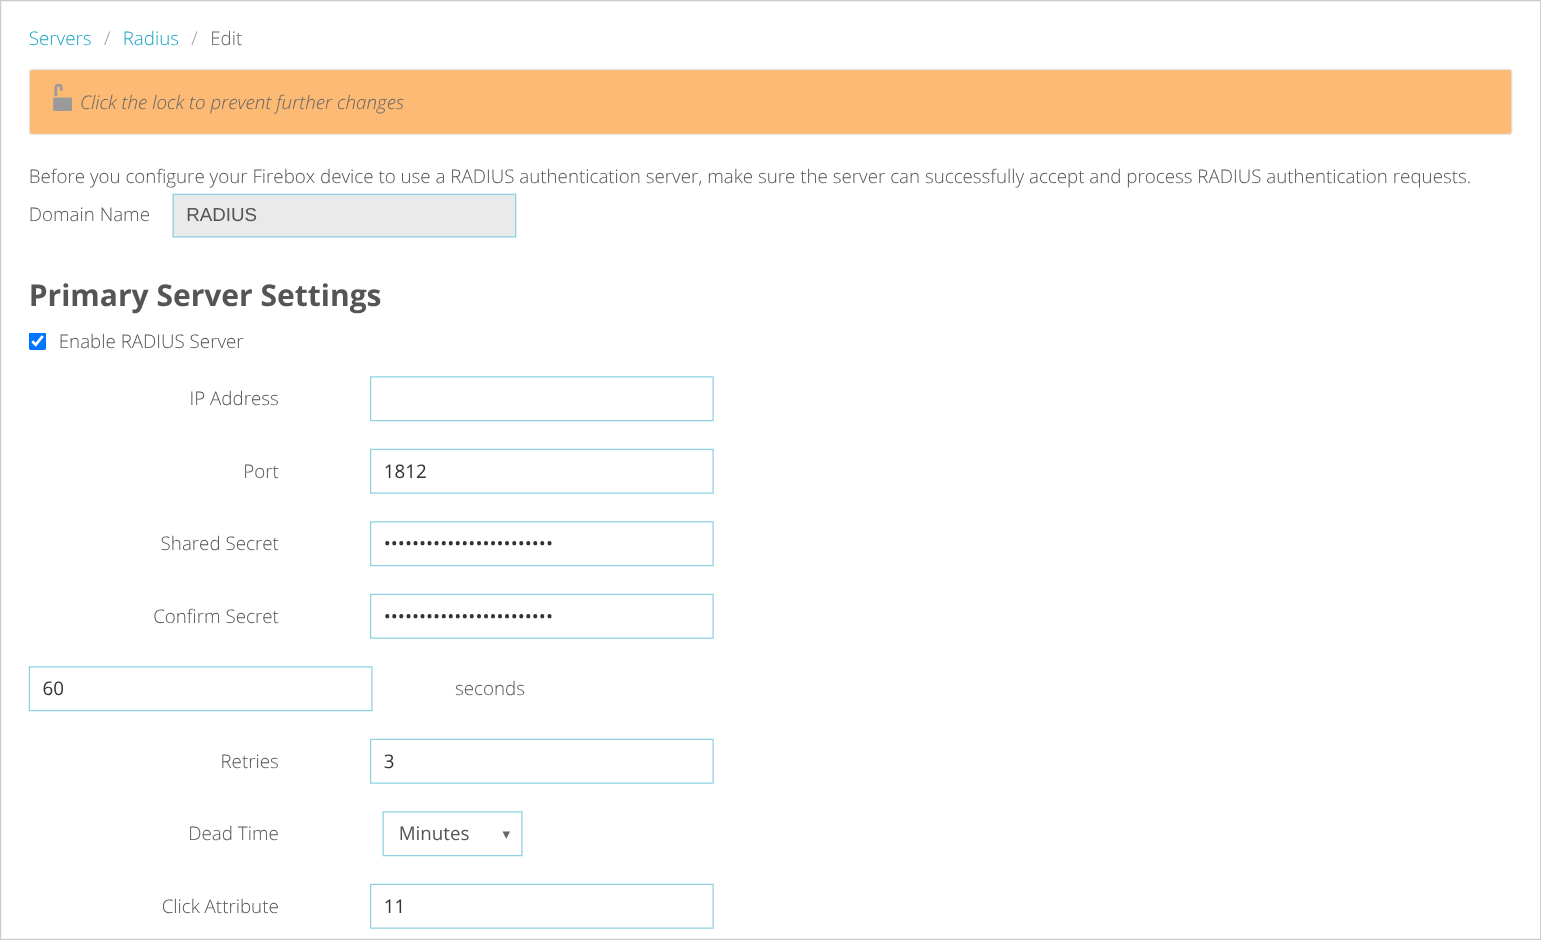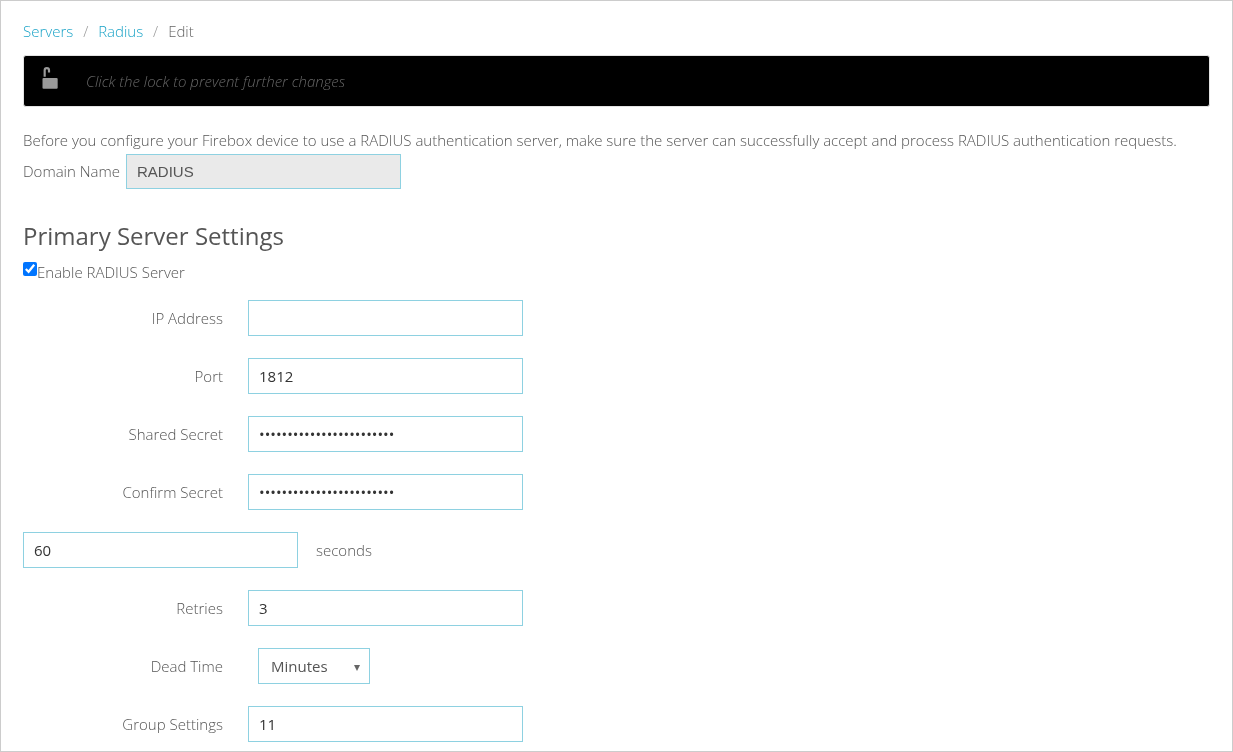--- a/index.html
+++ b/index.html
@@ -27,77 +27,79 @@
       text-decoration: none;
     }
     .breadcrumb .sep {
       color: #999;
       margin: 0 6px;
     }
     .breadcrumb .current {
       color: #666;
     }
     .lock-banner {
-      background: #000000;
+      background: #fdba74;
       border: 1px solid #e3e3e3;
       border-radius: 3px;
       padding: 10px 12px;
       display: flex;
       align-items: center;
-      gap: 24px;
+      gap: 2px;
       margin-bottom: 22px;
     }
     .lock-banner .text {
       font-style: italic;
       color: #666;
       font-size: 15px;
     }
     .intro {
       margin-bottom: 2px;
       line-height: 1.5;
       color: #555;
       font-size: 15px;
     }
     .domain-row {
       display: flex;
       align-items: center;
-      gap: 6px;
+      gap: 18px;
       margin-bottom: 30px;
     }
     .domain-row label {
       font-size: 15px;
       color: #555;
     }
     .domain-input {
       border: 1px solid #8ed1e1;
       background: #eaeaea;
       padding: 8px 10px;
       width: 275px;
       font-size: 15px;
       color: #555;
     }
     h2.section-title {
-      font-weight: 400;
+      font-weight: 700;
       font-size: 24px;
       color: #555;
       margin-bottom: 10px;
     }
     .checkbox-row {
       display: flex;
-      align-items: flex-start;
+      align-items: center;
+      gap: 10px;
       margin-bottom: 18px;
     }
     .checkbox-row label {
       font-size: 15px;
       color: #555;
     }
     .form-row {
       display: flex;
       align-items: center;
       margin-bottom: 22px;
+      gap: 48px;
     }
     .form-row .lbl {
       width: 225px;
       text-align: right;
       padding-right: 25px;
       font-size: 15px;
       color: #555;
     }
     .form-row input[type="text"],
     .form-row input[type="password"] {
@@ -217,15 +219,15 @@
 <div class="form-row">
   <div class="lbl">Dead Time</div>
   <div class="select-wrap">
     <select>
       <option>Minutes</option>
     </select>
   </div>
 </div>
 
 <div class="form-row">
-  <div class="lbl">Group Settings</div>
+  <div class="lbl">Click Attribute</div>
   <input type="text" value="11" style="">
 </div>
 
 </body></html>

